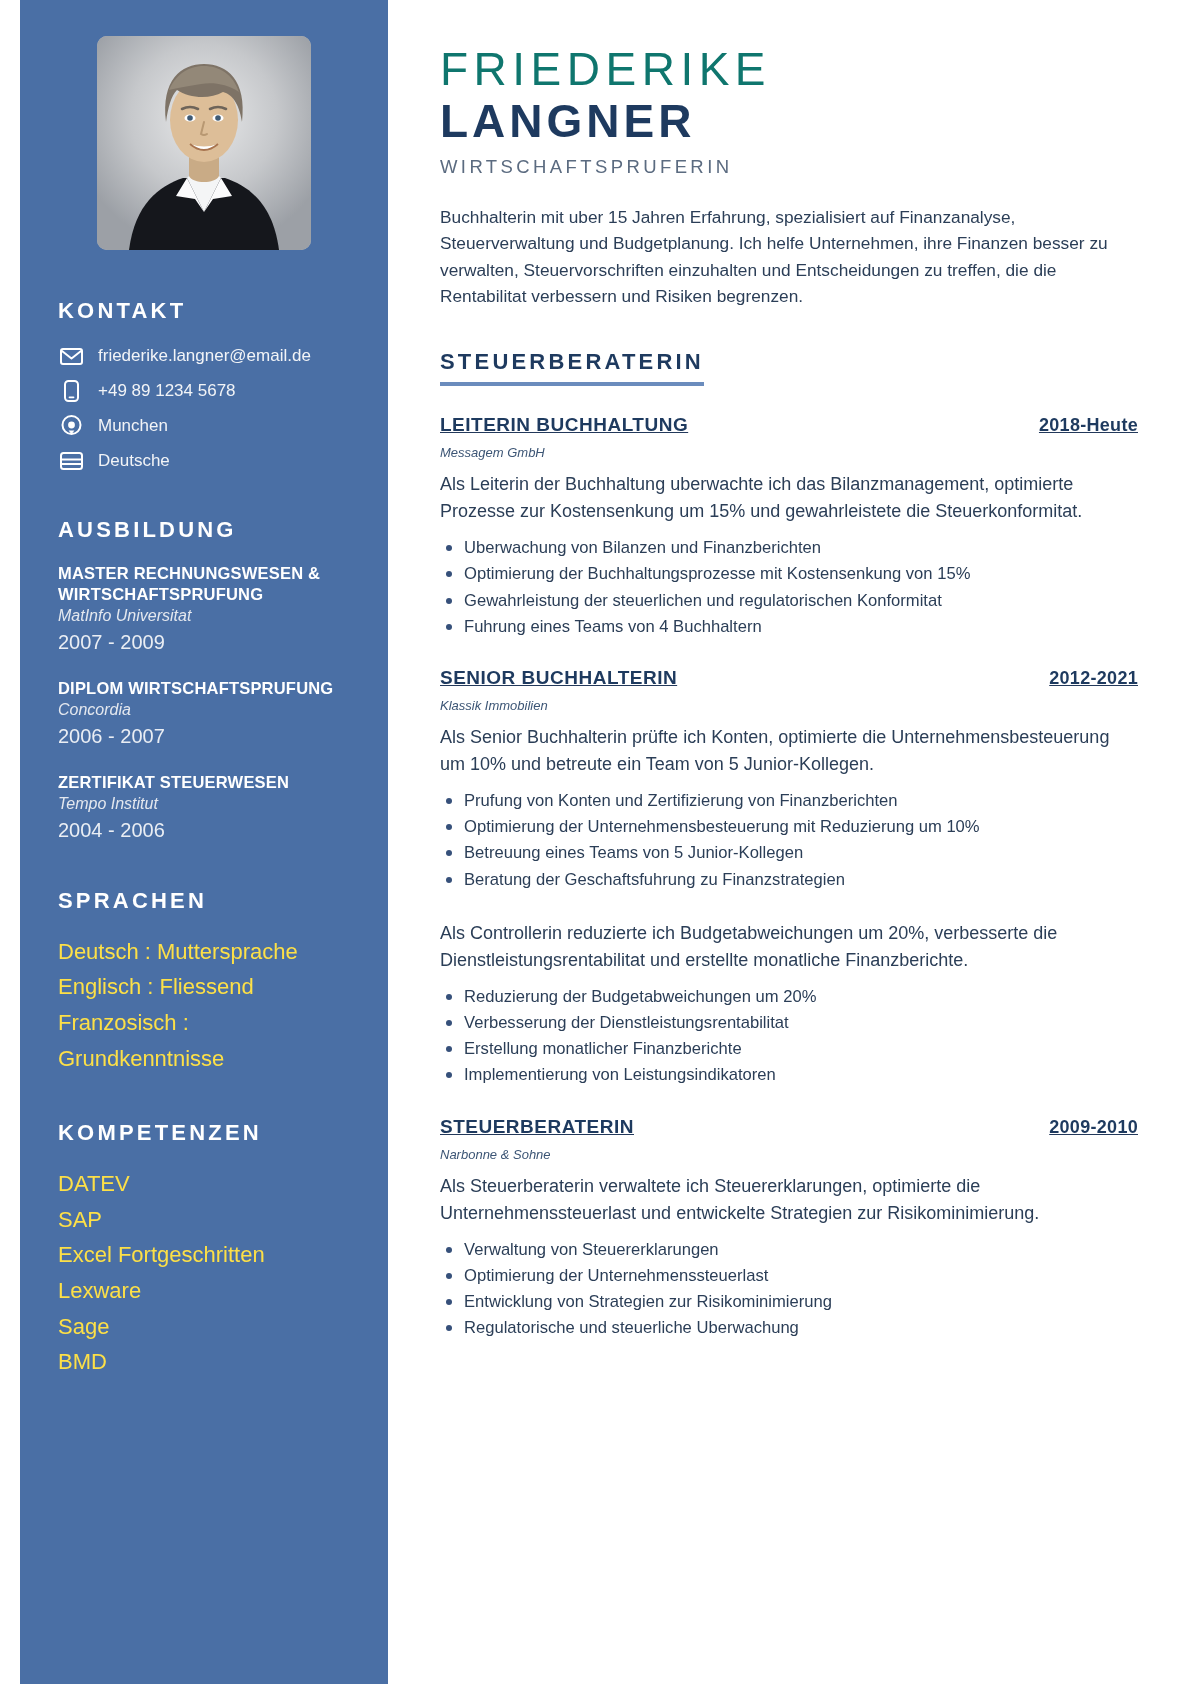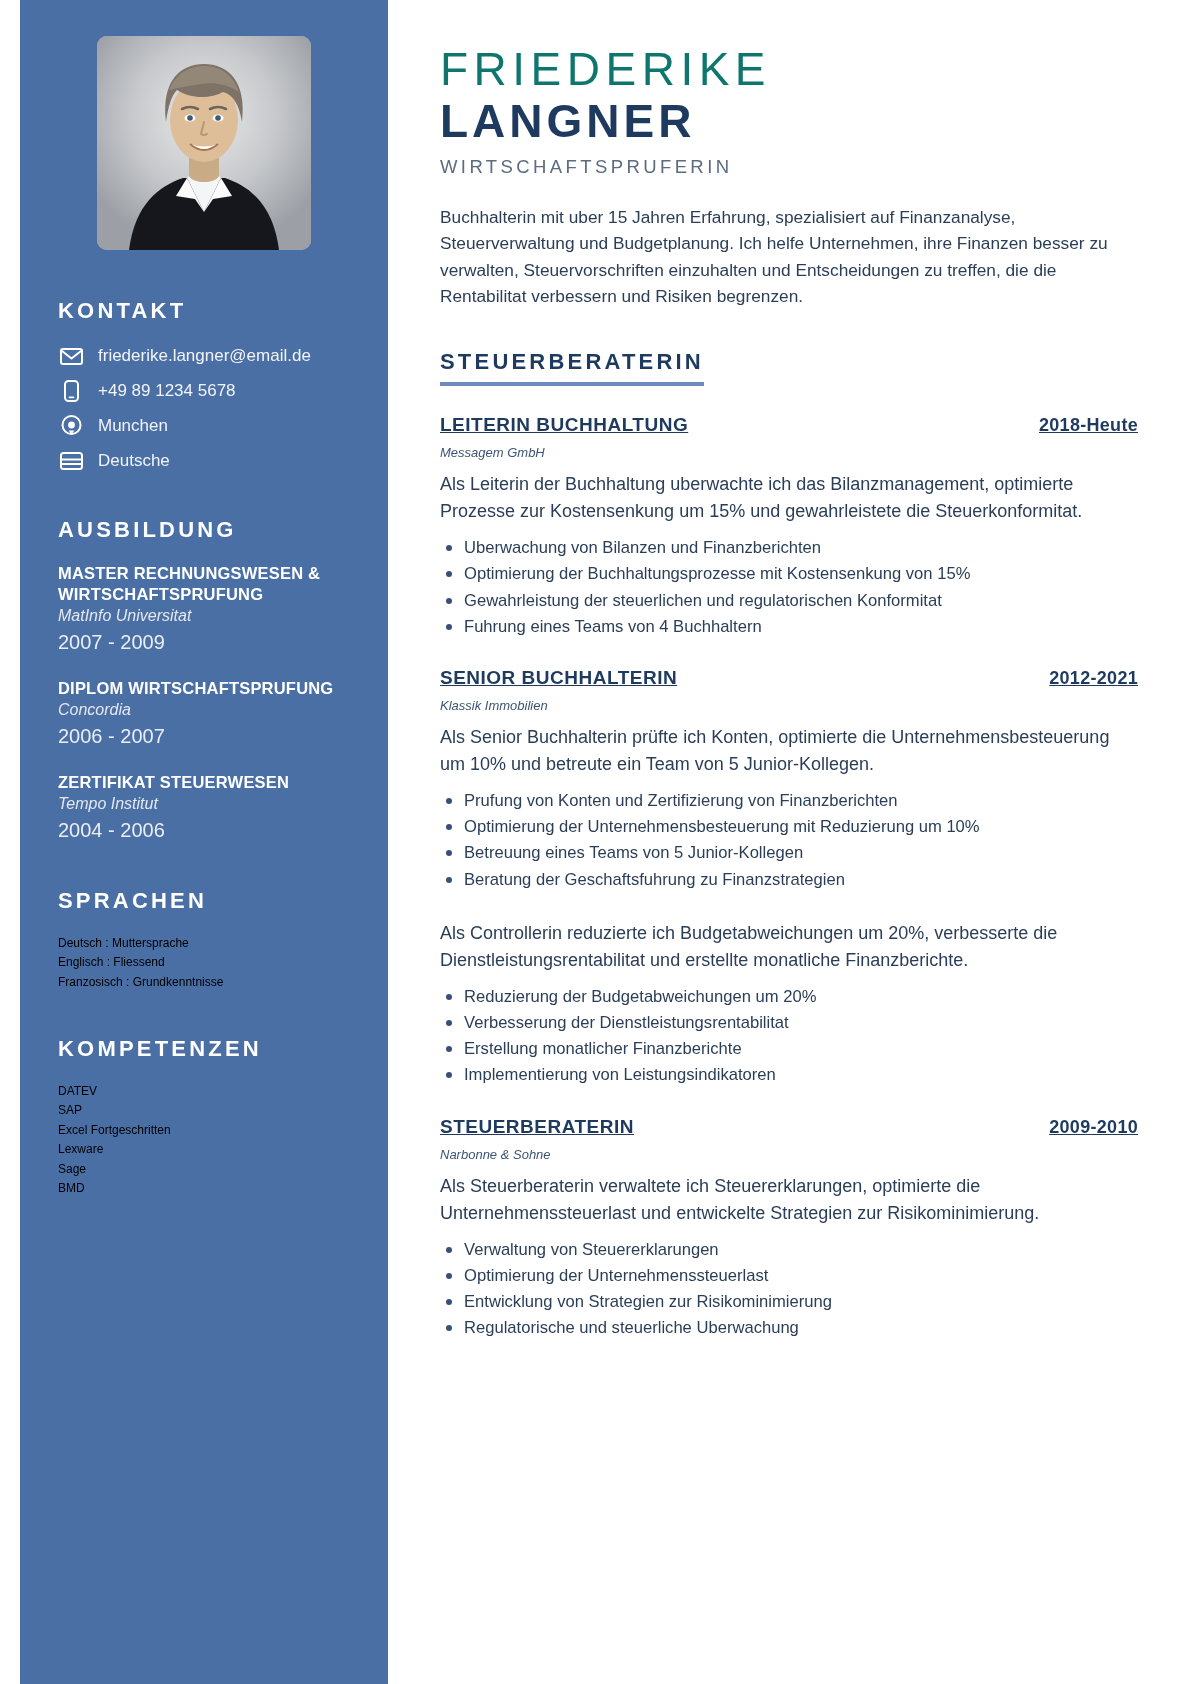--- a/index.html
+++ b/index.html
@@ -96,22 +96,22 @@
     margin-top: 1px;
   }
 
   .edu-years {
     font-size: 20px;
     color: #eaeef4;
     line-height: 1.4;
   }
 
   .lang-row, .skill-row {
-    font-size: 12px;
-    color: #000000;
+    font-size: 22px;
+    color: #fde047;
     line-height: 1.62;
   }
 
   
   .main {
     flex: 1;
     padding: 44px 52px 0 52px;
     color: #23395b;
   }
 

